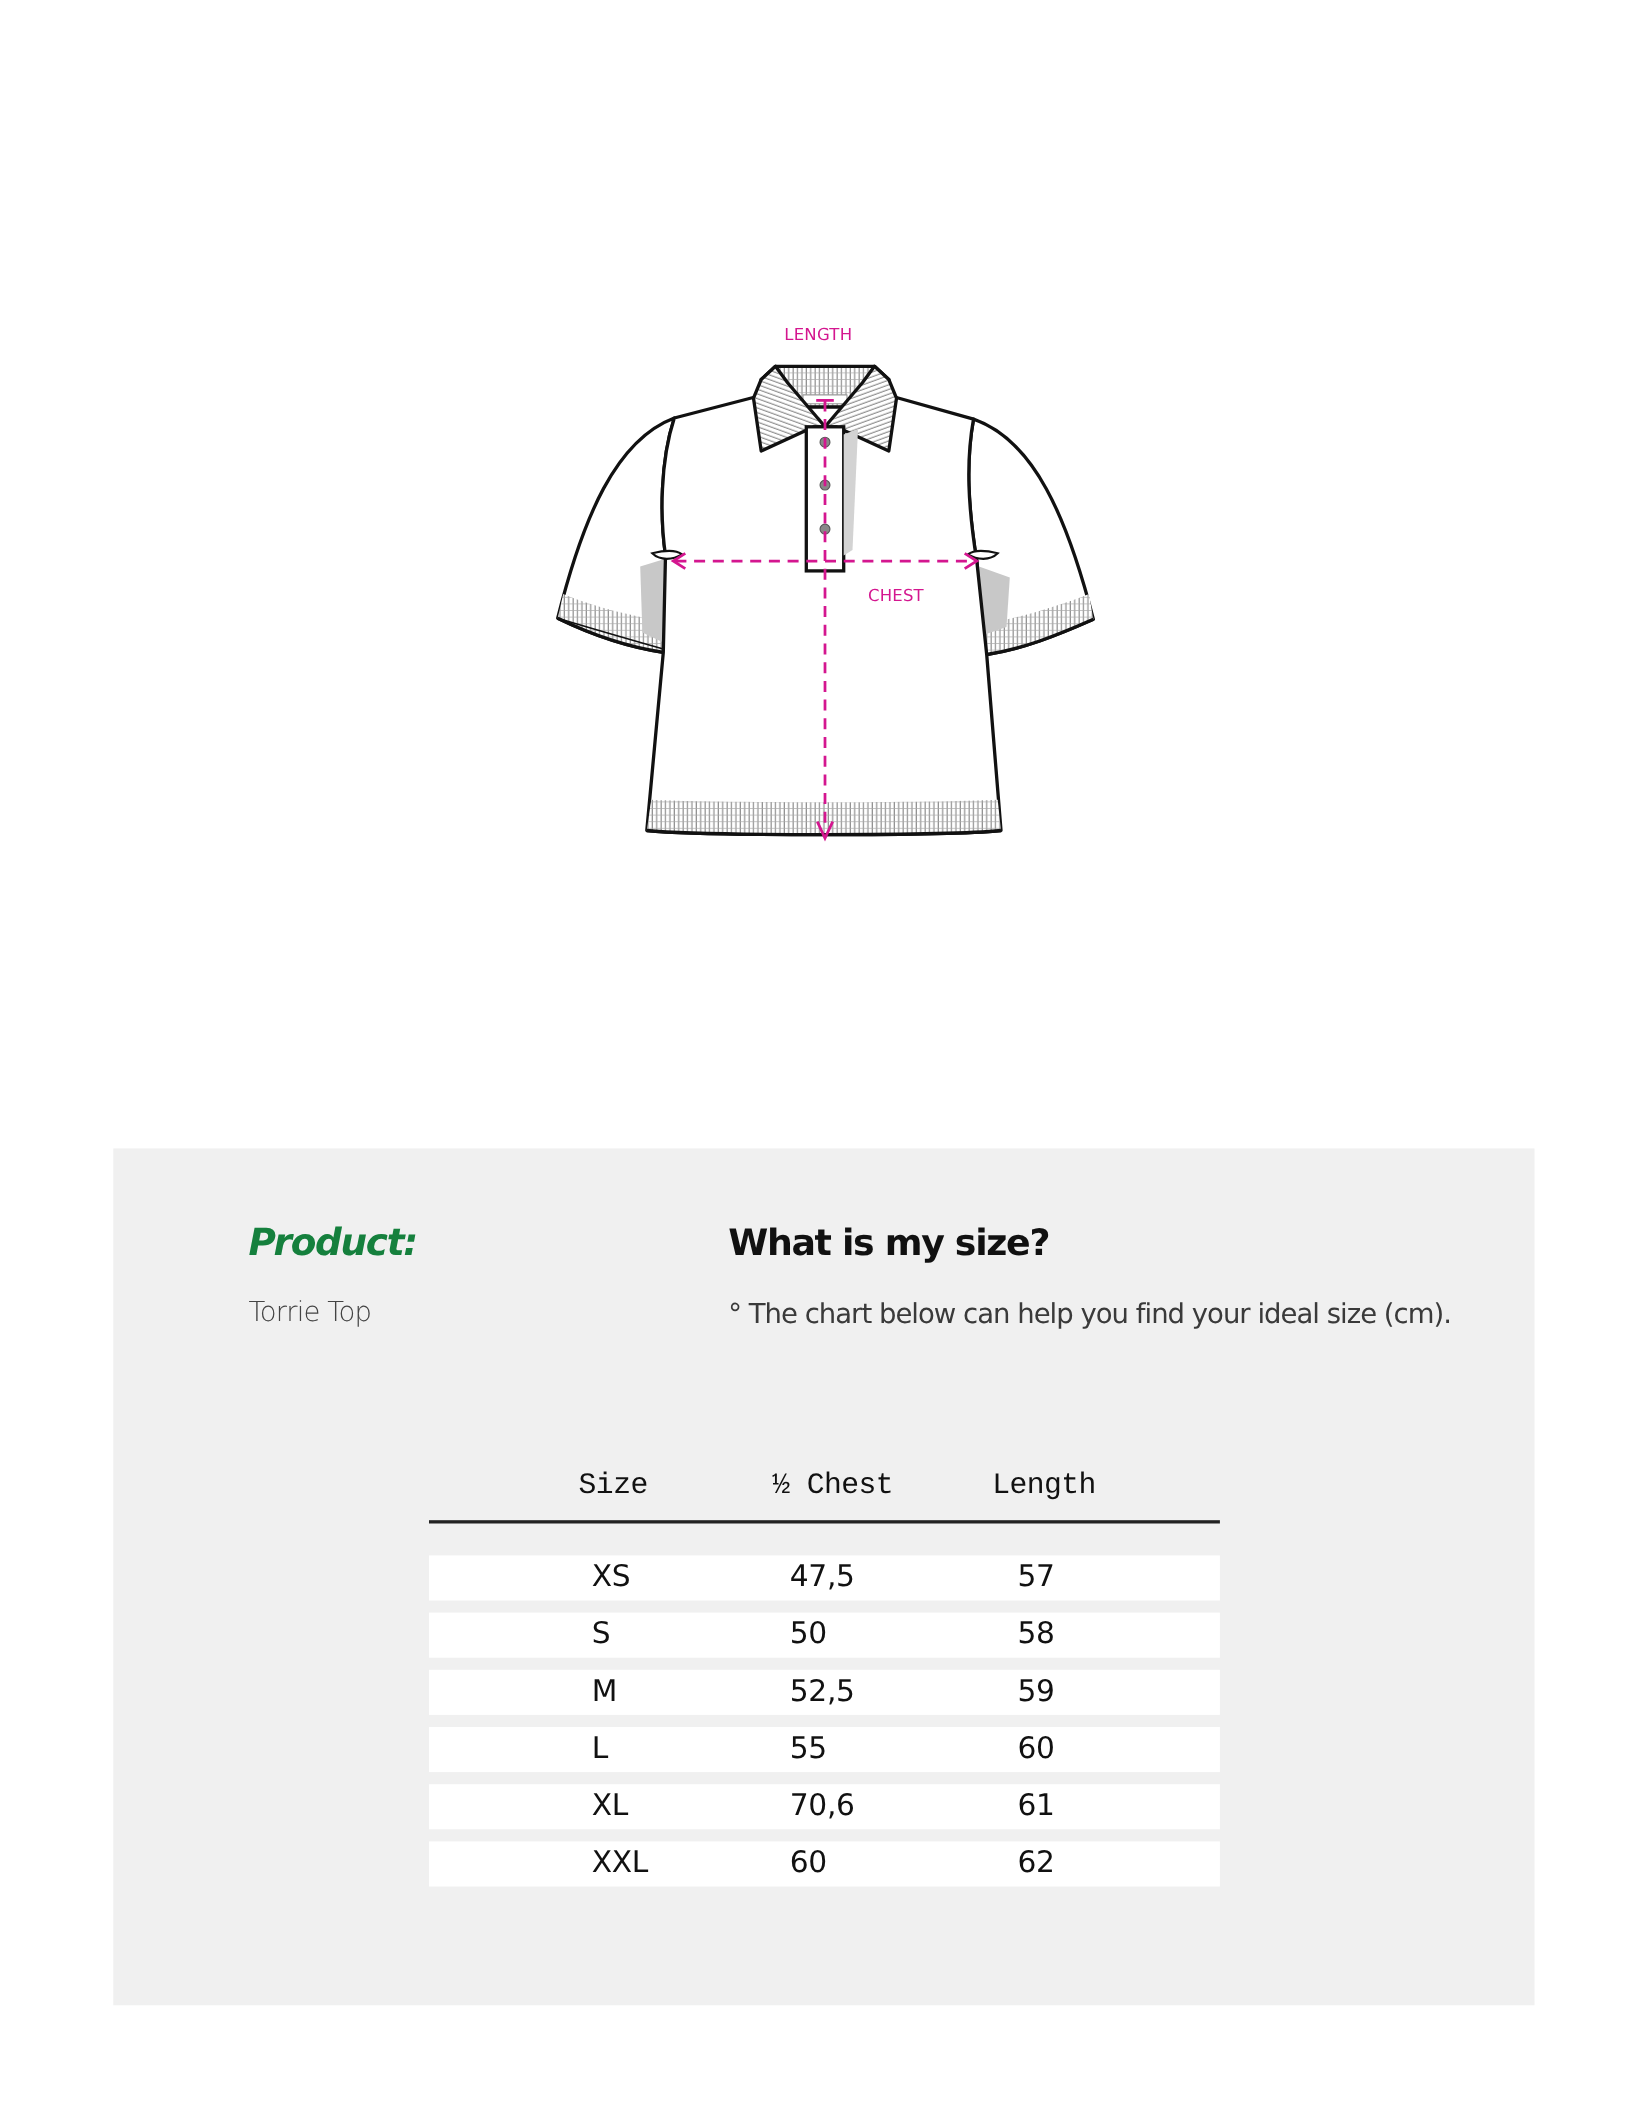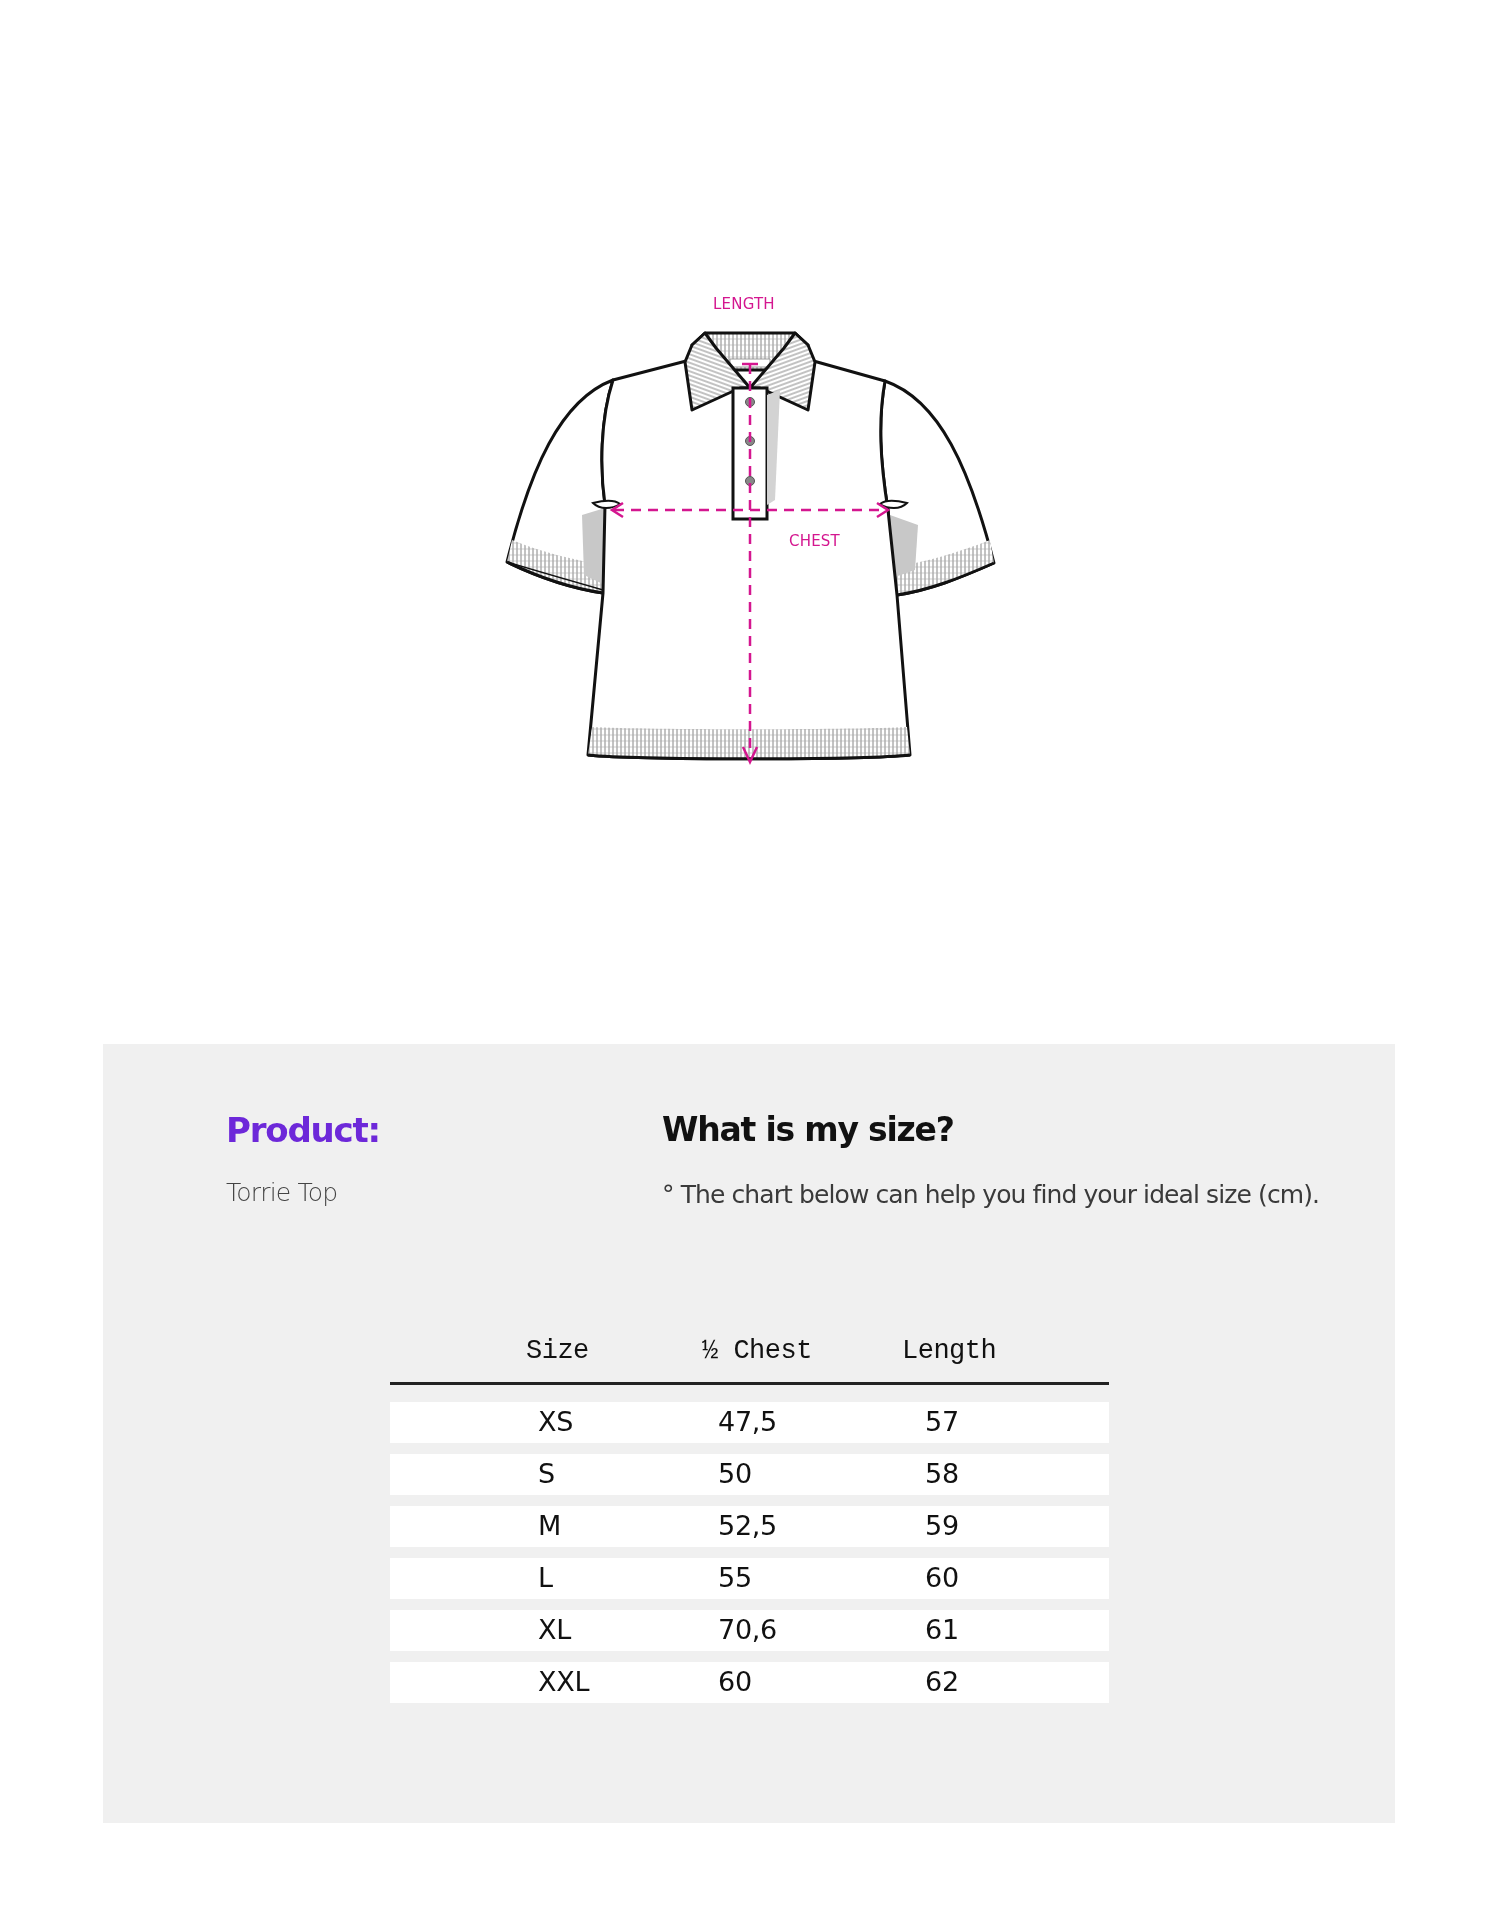--- a/index.html
+++ b/index.html
@@ -1,21 +1,21 @@
 <!DOCTYPE html>
 <html><head>
 <meta charset="utf-8">
 <style>
   html, body { margin:0; padding:0; background:#ffffff; }
   body { width:1500px; height:1923px; position:relative; overflow:hidden; font-family:"DejaVu Sans", sans-serif; color:#111; }
   .figure { position:absolute; left:0; top:0; width:1500px; height:900px; }
   .figure svg { position:absolute; left:0; top:0; }
   .fig-label { position:absolute; color:#d4168f; font-family:"DejaVu Sans", sans-serif; font-size:15px; letter-spacing:0.2px; }
   .panel { position:absolute; left:103px; top:1044px; width:1292px; height:779px; background:#f0f0f0; }
-  .h-product { position:absolute; left:123px; top:66px; font-size:34px; font-weight:bold; letter-spacing:-1.2px; color:#6d28d9; }
+  .h-product { position:absolute; left:123px; top:66px; font-size:34px; font-weight:bold; letter-spacing:-1.2px; color:#15803d;font-style:italic; }
   .h-size { position:absolute; left:559px; top:66px; font-size:33px; font-weight:bold; letter-spacing:-1.2px; color:#111; }
   .product-name { position:absolute; left:123px; top:134px; font-size:25px; font-weight:300; color:#444; letter-spacing:-0.8px; font-family:"DejaVu Sans", sans-serif; }
   .notes { position:absolute; left:559px; top:134px; font-size:25px; color:#3a3a3a; letter-spacing:-0.9px; line-height:34px; }
   .notes div { white-space:nowrap; }
   .table { position:absolute; left:287px; top:280px; width:719px; }
   .thead { position:relative; height:58px; border-bottom:3px solid #222; }
   .th { position:absolute; top:12px; font-size:27px; color:#111; letter-spacing:-0.5px;font-family:Liberation Mono, monospace; }
   .row { position:relative; height:41px; background:#ffffff; margin-top:11px; }
   .row:first-of-type { }
   .td { position:absolute; top:4px; font-size:27px; color:#111; letter-spacing:-0.3px; }
@@ -108,21 +108,21 @@
     <div>° The chart below can help you find your ideal size (cm).</div>
   </div>
 
   <div class="table">
     <div class="thead">
       <span class="th h1">Size</span>
       <span class="th h2">½ Chest</span>
       <span class="th h3">Length</span>
     </div>
     <div style="height:13px"></div>
-    <div class="row" style="margin-top:4px">
+    <div class="row" style="margin-top:16px">
       <span class="td c1">XS</span>
       <span class="td c2">47,5</span>
       <span class="td c3">57</span>
     </div>
     <div class="row">
       <span class="td c1">S</span>
       <span class="td c2">50</span>
       <span class="td c3">58</span>
     </div>
     <div class="row">

